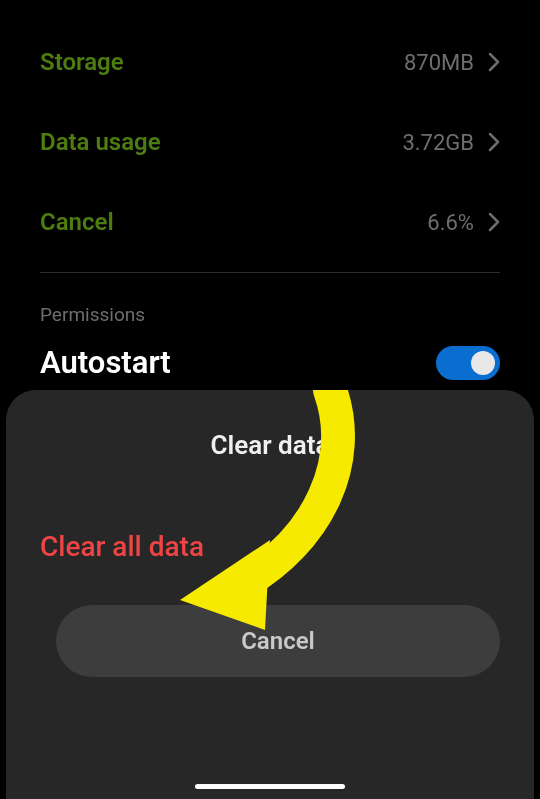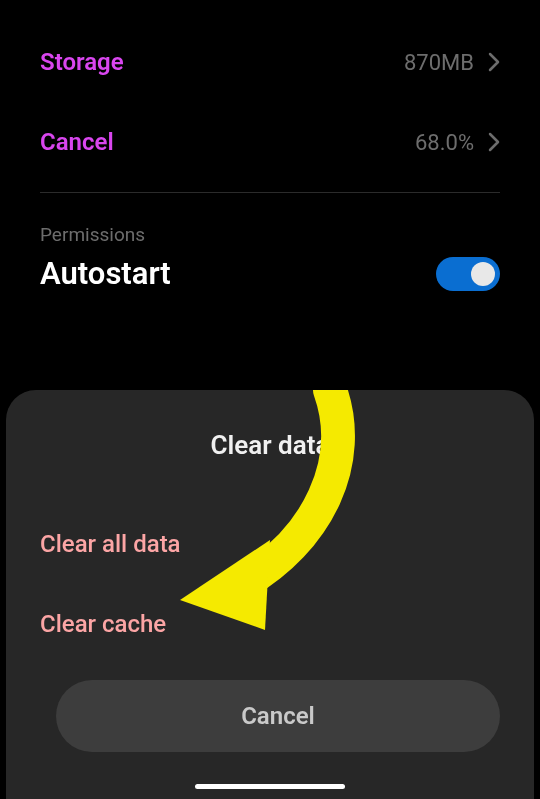--- a/index.html
+++ b/index.html
@@ -15,42 +15,42 @@
   }
   .row {
     display: flex;
     align-items: center;
     justify-content: space-between;
     height: 80px;
   }
   .row .label {
     font-size: 24px;
     font-weight: 600;
-    color: #d946ef;
+    color: #4d7c0f;
   }
   .row .right {
     display: flex;
     align-items: center;
     gap: 14px;
     justify-content: space-between;
   }
   .row .value {
     font-size: 22px;
     color: #6d6d6d;
   }
   .chevron svg { display: block; }
   .divider {
     height: 1px;
     background: #2b2b2b;
     margin: 10px 0 30px 0;
   }
   .section-header {
     font-size: 19px;
     color: #6d6d6d;
-    margin-bottom: 9px;
+    margin-bottom: 18px;
   }
   .toggle-row {
     display: flex;
     align-items: center;
     justify-content: space-between;
   }
   .toggle-row .label {
     font-size: 31px;
     font-weight: 600;
   }
@@ -81,23 +81,23 @@
     padding: 40px 0 0 0;
   }
   .sheet-title {
     text-align: center;
     font-size: 26px;
     font-weight: 600;
     color: #f0f0f0;
     margin-bottom: 44px;
   }
   .sheet-option {
-    font-size: 24px;
+    font-size: 28px;
     font-weight: 500;
-    color: #fca5a5;
+    color: #ef4444;
     padding: 26px 34px;
   }
   .cancel-wrap {
     padding: 16px 34px 48px 50px;
   }
   .cancel-btn {
     background: #3d3d3d;
     color: #c9c9c9;
     font-size: 24px;
     font-weight: 600;
@@ -132,25 +132,36 @@
     <span class="right">
       <span class="value">870MB</span>
       <span class="chevron">
         <svg width="12" height="20" viewBox="0 0 12 20">
             <path d="M2 2 L10 10 L2 18" stroke="#6d6d6d" stroke-width="2.5" fill="none" stroke-linecap="round" stroke-linejoin="round"></path>
           </svg>
       </span>
     </span>
   </div>
 
+  <div class="row">
+    <span class="label">Data usage</span>
+    <span class="right">
+      <span class="value">3.72GB</span>
+      <span class="chevron">
+        <svg width="12" height="20" viewBox="0 0 12 20">
+            <path d="M2 2 L10 10 L2 18" stroke="#6d6d6d" stroke-width="2.5" fill="none" stroke-linecap="round" stroke-linejoin="round"></path>
+          </svg>
+      </span>
+    </span>
+  </div>
 
   <div class="row">
     <span class="label">Cancel</span>
     <span class="right">
-      <span class="value">68.0%</span>
+      <span class="value">6.6%</span>
       <span class="chevron">
         <svg width="12" height="20" viewBox="0 0 12 20">
             <path d="M2 2 L10 10 L2 18" stroke="#6d6d6d" stroke-width="2.5" fill="none" stroke-linecap="round" stroke-linejoin="round"></path>
           </svg>
       </span>
     </span>
   </div>
 
   <div class="divider"></div>
 
@@ -160,21 +171,20 @@
     <span class="label">Autostart</span>
     <span class="toggle">
       <span class="knob"></span>
     </span>
   </div>
 </div>
 
 <div class="sheet">
   <div class="sheet-title">Clear data</div>
   <div class="sheet-option">Clear all data</div>
-  <div class="sheet-option">Clear cache</div>
   <div class="cancel-wrap">
     <div class="cancel-btn">Cancel</div>
   </div>
 </div>
 
 <svg class="arrow-overlay" style="left:170px; top:390px;" width="200" height="250" viewBox="0 0 200 250">
   <path d="M160 0 C 185 70, 150 150, 70 195" stroke="#f5ea00" stroke-width="34" fill="none" stroke-linecap="round"></path>
   <polygon points="10,210 100,150 95,240" fill="#f5ea00"></polygon>
 </svg>
 

